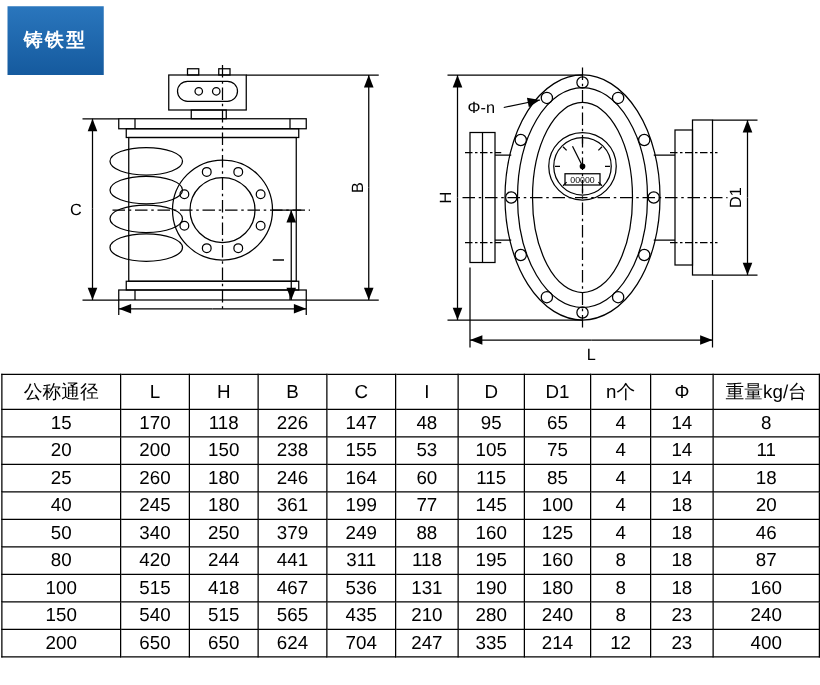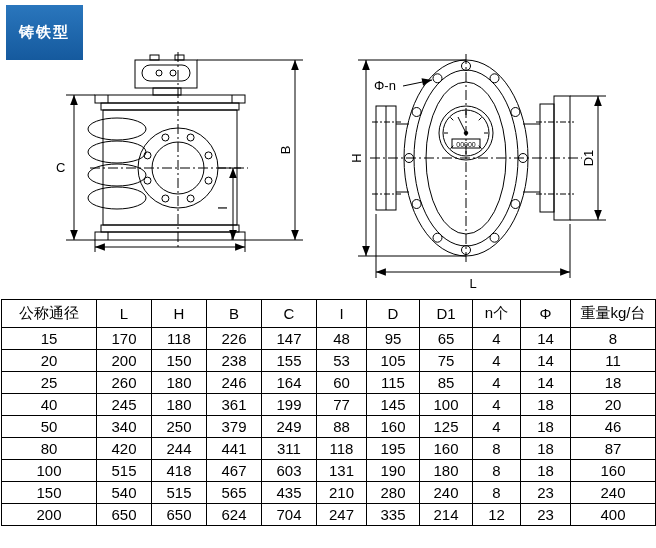--- a/index.html
+++ b/index.html
@@ -301,21 +301,21 @@
         <td>160</td>
         <td>8</td>
         <td>18</td>
         <td>87</td>
       </tr>
       <tr>
         <td>100</td>
         <td>515</td>
         <td>418</td>
         <td>467</td>
-        <td>603</td>
+        <td>536</td>
         <td>131</td>
         <td>190</td>
         <td>180</td>
         <td>8</td>
         <td>18</td>
         <td>160</td>
       </tr>
       <tr>
         <td>150</td>
         <td>540</td>

